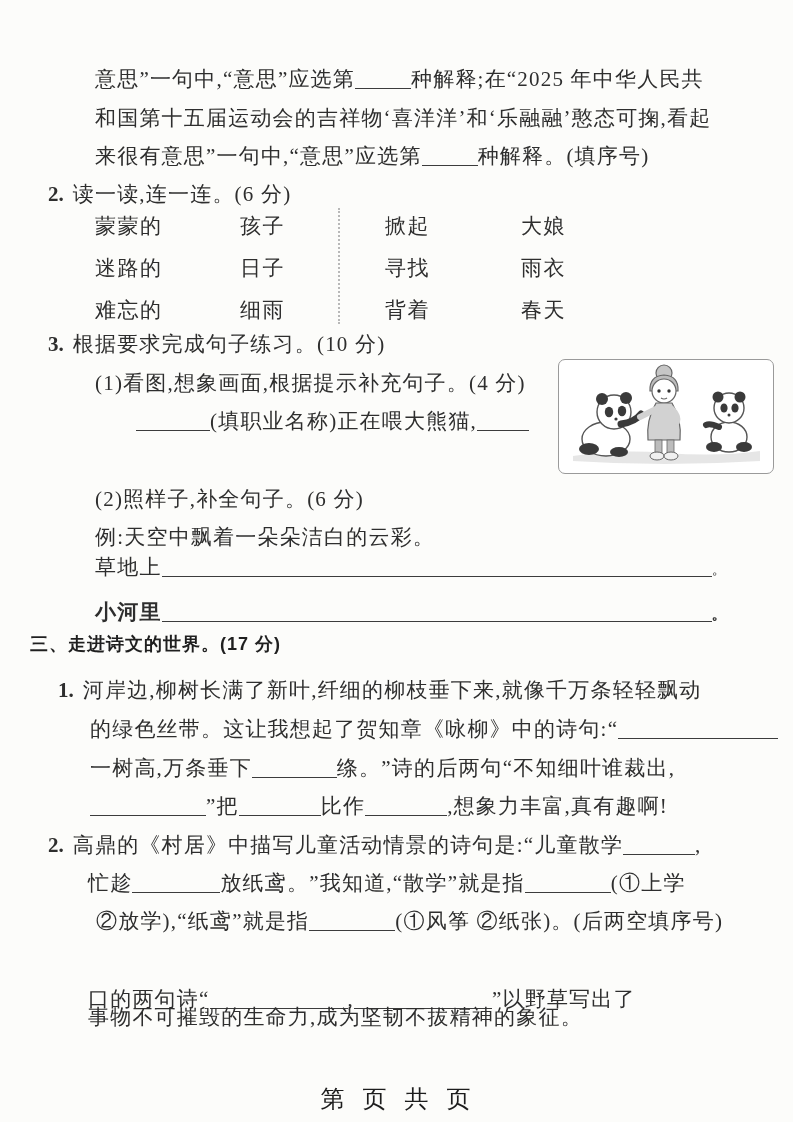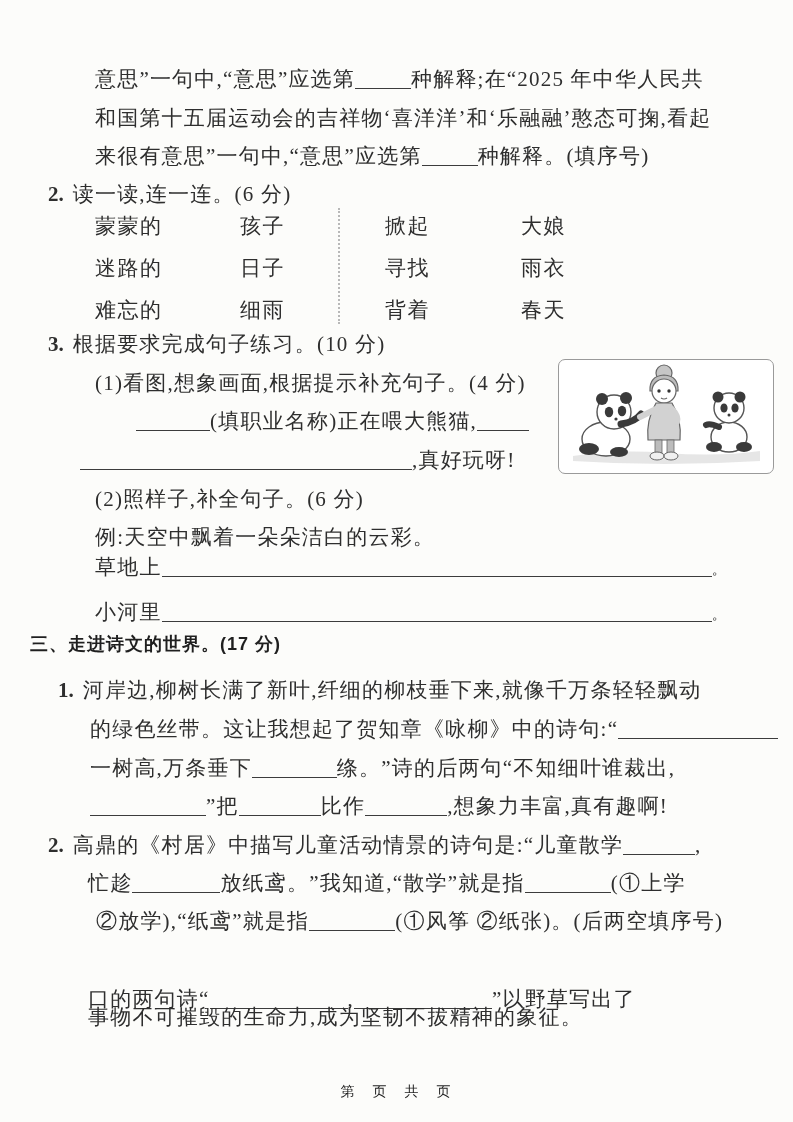--- a/index.html
+++ b/index.html
@@ -26,21 +26,21 @@
   .match-col{position:absolute;font-size:21px;letter-spacing:1.5px;}
   .match-col .cell{height:42px;line-height:28px;}
   .divider{position:absolute;width:0;border-left:2px dotted #b8b8b8;}
   .img-box{
     position:absolute;background:#ffffff;
     border:1.2px solid #9a9a9a;border-radius:7px;
   }
   .footer{
     position:absolute;left:0;width:100%;text-align:center;
     font-family:"Liberation Sans","DejaVu Sans",sans-serif;
-    font-size:14px;letter-spacing:2px;color:#1d1d1d;
+    font-size:24px;letter-spacing:2px;color:#1d1d1d;
   }
   .footer span{margin:0 8px;}
 </style>
 </head>
 <body>
 
 <div class="page">
 
   <div class="line" style="left:95px;top:64px;">
     <span>意思”一句中,“意思”应选第</span><span class="blank" style="width:56px"></span><span>种解释;在“2025 年中华人民共</span>
@@ -80,23 +80,20 @@
 
   <div class="line" style="left:48px;top:329px;">
     <span class="num">3.</span><span class="after-num">根据要求完成句子练习。(10 分)</span>
   </div>
   <div class="line" style="left:95px;top:368px;">
     <span>(1)看图,想象画面,根据提示补充句子。(4 分)</span>
   </div>
   <div class="line" style="left:136px;top:406px;">
     <span class="blank" style="width:74px"></span><span>(填职业名称)正在喂大熊猫,</span><span class="blank" style="width:52px"></span>
   </div>
-  <div class="line" style="left:80px;top:445px;">
-    <span class="blank" style="width:332px"></span><span>,真好玩呀!</span>
-  </div>
 
   <div class="img-box" style="left:558px;top:359px;width:214px;height:113px;">
     <svg width="214" height="113" viewBox="0 0 214 113">
       <path d="M14 96 Q60 89 106 93 Q160 97 201 91 L201 101 Q105 107 14 101 Z" fill="#d9d9d9" opacity="0.65"></path>
 
       <ellipse cx="47" cy="79" rx="24" ry="17" fill="#ffffff" stroke="#555" stroke-width="1.4"></ellipse>
       <ellipse cx="30" cy="89" rx="10" ry="6" fill="#3a3a3a"></ellipse>
       <ellipse cx="60" cy="92" rx="9" ry="5" fill="#3a3a3a"></ellipse>
       <circle cx="55" cy="52" r="17" fill="#ffffff" stroke="#555" stroke-width="1.4"></circle>
       <circle cx="43" cy="39" r="6" fill="#3a3a3a"></circle>
@@ -135,21 +132,21 @@
 
   <div class="line" style="left:95px;top:484px;">
     <span>(2)照样子,补全句子。(6 分)</span>
   </div>
   <div class="line" style="left:95px;top:522px;">
     <span>例:天空中飘着一朵朵洁白的云彩。</span>
   </div>
   <div class="line" style="left:95px;top:552px;">
     <span>草地上</span><span class="blank" style="width:550px"></span><span style="font-size:15px">。</span>
   </div>
-  <div class="line" style="left:95px;top:597px;">
+  <div class="line" style="left:95px;top:597px;font-weight:bold;">
     <span>小河里</span><span class="blank" style="width:550px"></span><span style="font-size:15px">。</span>
   </div>
 
   <div class="heading" style="left:30px;top:632px;">
     <span>三、走进诗文的世界。(17 分)</span>
   </div>
 
   <div class="line" style="left:58px;top:675px;">
     <span class="num">1.</span><span class="after-num">河岸边,柳树长满了新叶,纤细的柳枝垂下来,就像千万条轻轻飘动</span>
   </div>

